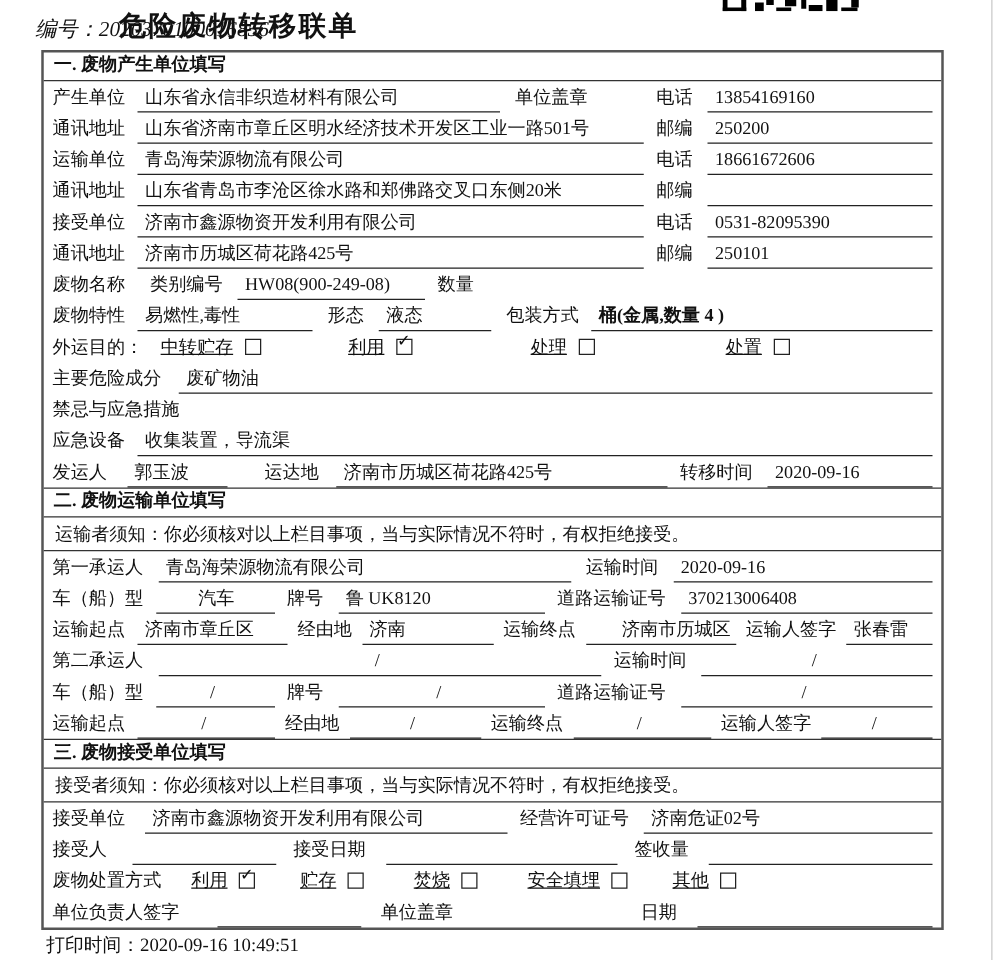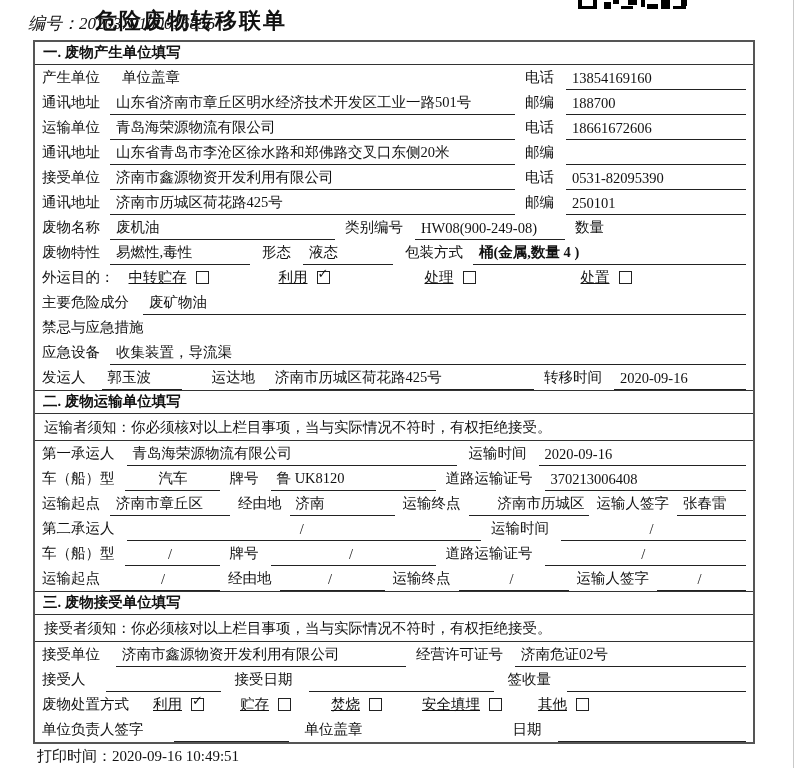--- a/index.html
+++ b/index.html
@@ -56,35 +56,36 @@
         <rect x="103" y="0" width="6" height="6"></rect>
     </g>
   </svg>
 
   <div class="form-box" id="form-box">
       <div class="sec">
         <div class="sec-head">一. 废物产生单位填写</div>
         <div class="row">
           <span class="lbl">产生单位</span>
           <span class="gap" style="width: 10px;"></span>
+          <span class="val" style="width: 290px;">山东省永信非织造材料有限公司</span>
           <span class="gap" style="width: 12px;"></span>
           <span class="lbl">单位盖章</span>
           <span class="gap" style="flex: 1 1 0%;"></span>
           <span class="lbl">电话</span>
           <span class="gap" style="width: 12px;"></span>
           <span class="val" style="width: 180px;">13854169160</span>
         </div>
         <div class="row">
           <span class="lbl">通讯地址</span>
           <span class="gap" style="width: 10px;"></span>
           <span class="val" style="flex: 1 1 0%;">山东省济南市章丘区明水经济技术开发区工业一路501号</span>
           <span class="gap" style="width: 10px;"></span>
           <span class="lbl">邮编</span>
           <span class="gap" style="width: 12px;"></span>
-          <span class="val" style="width: 180px;">188700</span>
+          <span class="val" style="width: 180px;">250200</span>
         </div>
         <div class="row">
           <span class="lbl">运输单位</span>
           <span class="gap" style="width: 10px;"></span>
           <span class="val" style="flex: 1 1 0%;">青岛海荣源物流有限公司</span>
           <span class="gap" style="width: 10px;"></span>
           <span class="lbl">电话</span>
           <span class="gap" style="width: 12px;"></span>
           <span class="val" style="width: 180px;">18661672606</span>
         </div>
@@ -111,21 +112,20 @@
           <span class="gap" style="width: 10px;"></span>
           <span class="val" style="flex: 1 1 0%;">济南市历城区荷花路425号</span>
           <span class="gap" style="width: 10px;"></span>
           <span class="lbl">邮编</span>
           <span class="gap" style="width: 12px;"></span>
           <span class="val" style="width: 180px;">250101</span>
         </div>
         <div class="row">
           <span class="lbl">废物名称</span>
           <span class="gap" style="width: 10px;"></span>
-          <span class="val" style="width: 225px;">废机油</span>
           <span class="gap" style="width: 10px;"></span>
           <span class="lbl">类别编号</span>
           <span class="gap" style="width: 12px;"></span>
           <span class="val" style="width: 150px;">HW08(900-249-08)</span>
           <span class="gap" style="width: 10px;"></span>
           <span class="lbl">数量</span>
           <span class="gap" style="width: 12px;"></span>
         </div>
         <div class="row">
           <span class="lbl">废物特性</span>

